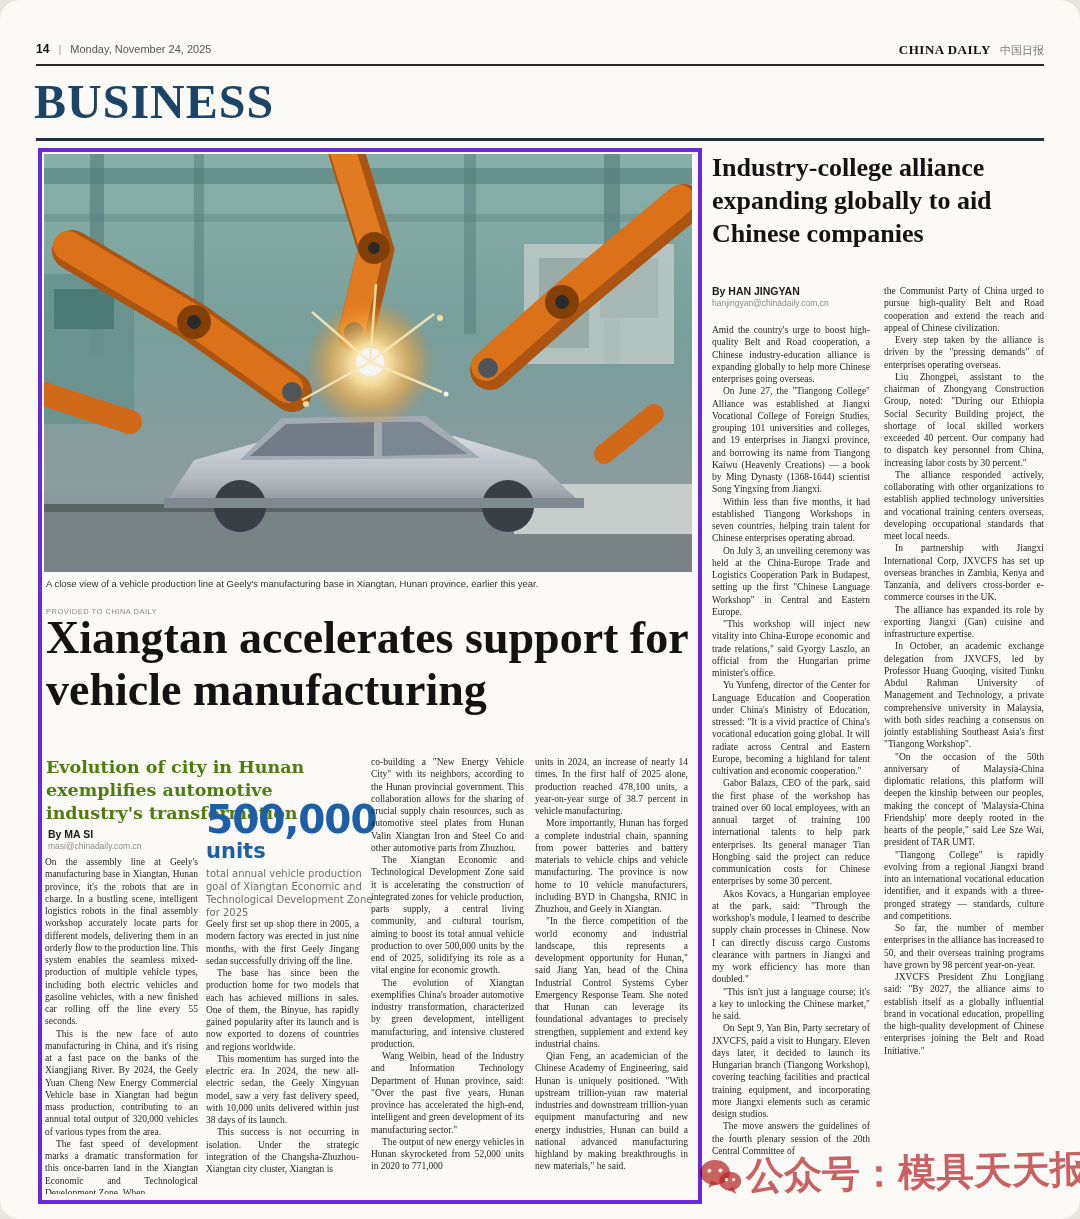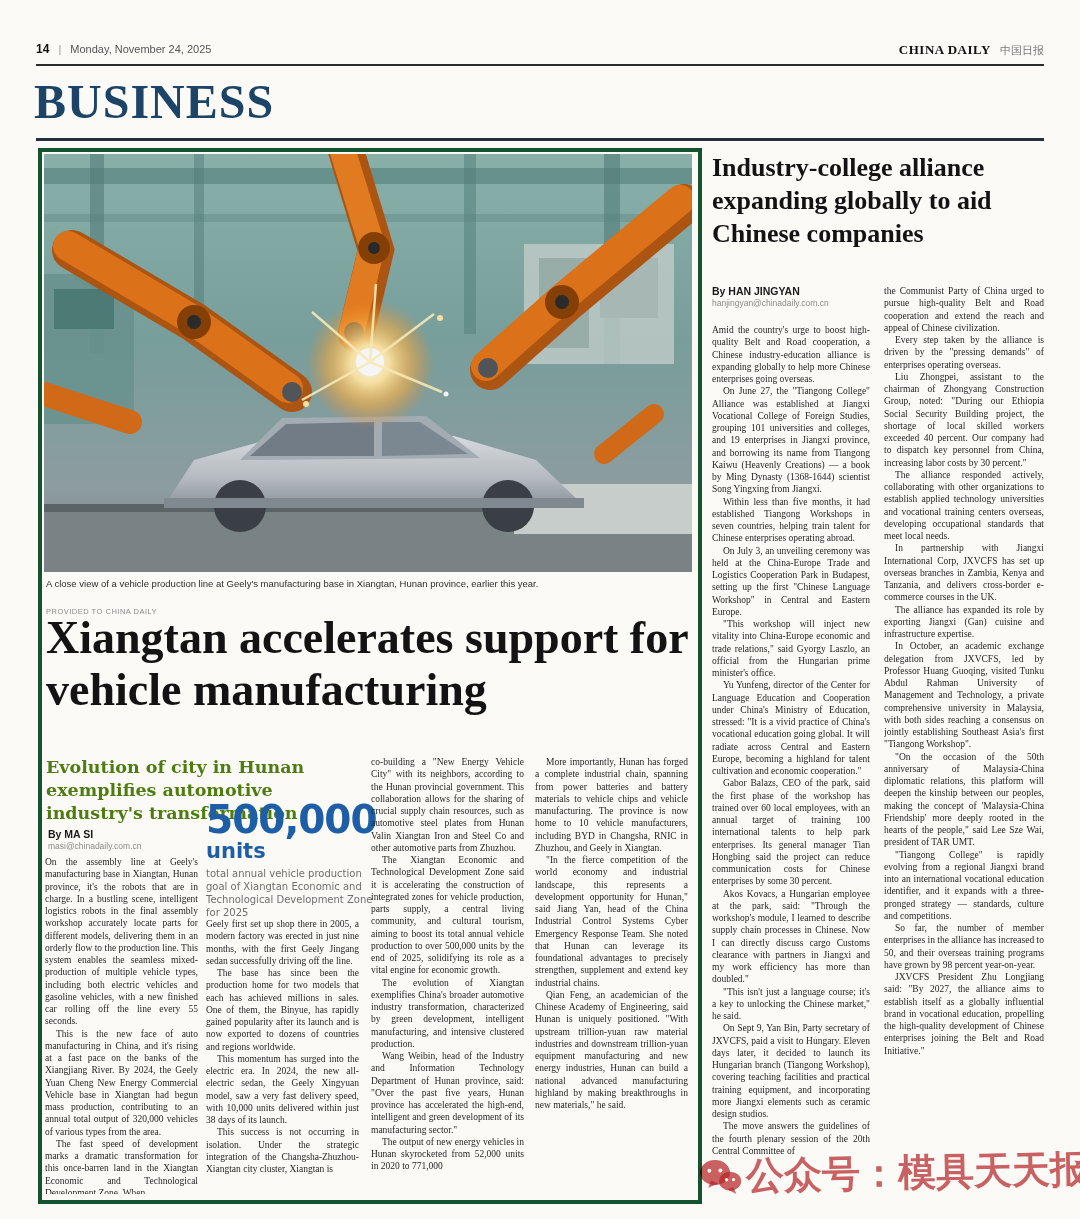--- a/index.html
+++ b/index.html
@@ -1,33 +1,33 @@
 <!DOCTYPE html>
 <html><head>
 <meta charset="utf-8">
 <style>
   html,body{margin:0;padding:0;background:#e9e7e2;}
   .page{position:relative;width:1080px;height:1219px;background:#fbfaf7;margin:0 auto;overflow:hidden;
-        font-family:"Liberation Serif", serif;color:#222;}
+        font-family:"Liberation Serif", serif;color:#222;border-radius:20px;}
   
   .folio-row{position:absolute;left:36px;top:42px;width:1008px;height:18px;
              font-family:"Liberation Sans", sans-serif;font-size:11px;color:#333;}
   .folio-left{position:absolute;left:0;top:0;}
   .folio-num{font-weight:bold;font-size:12px;color:#111;}
   .folio-sep{color:#999;margin:0 6px;}
   .folio-date{color:#555;}
   .folio-right{position:absolute;right:0;top:0;text-align:right;}
   .masthead{font-family:"Liberation Serif", serif;font-weight:bold;font-size:13px;color:#111;letter-spacing:.5px;}
   .masthead-cn{font-size:11px;color:#777;margin-left:6px;}
   .rule-top{position:absolute;left:36px;top:64px;width:1008px;height:2px;background:#2a2a2a;}
   .section-title{position:absolute;left:34px;top:74px;font-family:"Liberation Serif", serif;
                  font-weight:bold;font-size:48px;letter-spacing:1px;color:#1c4466;}
   .rule-section{position:absolute;left:36px;top:138px;width:1008px;height:3px;background:#23313d;}
   
-  .main-box{position:absolute;left:38px;top:148px;width:656px;height:1048px;border:4px solid #14532d;}
+  .main-box{position:absolute;left:38px;top:148px;width:656px;height:1048px;border:4px solid #6d28d9;}
   .photo{position:absolute;left:2px;top:2px;width:648px;height:418px;overflow:hidden;background:#7fa6a3;}
   .photo svg{display:block;width:100%;height:100%;}
   .caption{position:absolute;left:4px;top:426px;width:644px;
            font-family:"Liberation Sans", sans-serif;font-size:9.5px;color:#2e2e2e;line-height:1.3;}
   .credit{display:block;font-size:7.5px;color:#8a8a8a;letter-spacing:.5px;text-transform:uppercase;margin-top:17px;}
   .headline{position:absolute;left:4px;top:460px;width:650px;margin:0;
             font-family:"Liberation Serif", serif;font-weight:bold;font-size:46px;line-height:1.12;color:#131313;}
   .deck{position:absolute;left:4px;top:604px;width:328px;margin:0;
         font-family:"DejaVu Serif", serif;font-weight:bold;font-size:17.5px;line-height:1.3;color:#4d7c0f;}
   .byline{position:absolute;left:6px;top:676px;width:150px;font-family:"Liberation Sans", sans-serif;}
@@ -207,20 +207,21 @@
       <p>This success is not occurring in isolation. Under the strategic integration of the Changsha-Zhuzhou-Xiangtan city cluster, Xiangtan is</p>
     </div>
     <div class="col col3">
       <p class="noindent">co-building a "New Energy Vehicle City" with its neighbors, according to the Hunan provincial government. This collaboration allows for the sharing of crucial supply chain resources, such as automotive steel plates from Hunan Valin Xiangtan Iron and Steel Co and other automotive parts from Zhuzhou.</p>
       <p>The Xiangtan Economic and Technological Development Zone said it is accelerating the construction of integrated zones for vehicle production, parts supply, a central living community, and cultural tourism, aiming to boost its total annual vehicle production to over 500,000 units by the end of 2025, solidifying its role as a vital engine for economic growth.</p>
       <p>The evolution of Xiangtan exemplifies China's broader automotive industry transformation, characterized by green development, intelligent manufacturing, and intensive clustered production.</p>
       <p>Wang Weibin, head of the Industry and Information Technology Department of Hunan province, said: "Over the past five years, Hunan province has accelerated the high-end, intelligent and green development of its manufacturing sector."</p>
       <p>The output of new energy vehicles in Hunan skyrocketed from 52,000 units in 2020 to 771,000</p>
     </div>
     <div class="col col4">
+      <p class="noindent">units in 2024, an increase of nearly 14 times. In the first half of 2025 alone, production reached 478,100 units, a year-on-year surge of 38.7 percent in vehicle manufacturing.</p>
       <p>More importantly, Hunan has forged a complete industrial chain, spanning from power batteries and battery materials to vehicle chips and vehicle manufacturing. The province is now home to 10 vehicle manufacturers, including BYD in Changsha, RNIC in Zhuzhou, and Geely in Xiangtan.</p>
       <p>"In the fierce competition of the world economy and industrial landscape, this represents a development opportunity for Hunan," said Jiang Yan, head of the China Industrial Control Systems Cyber Emergency Response Team. She noted that Hunan can leverage its foundational advantages to precisely strengthen, supplement and extend key industrial chains.</p>
       <p>Qian Feng, an academician of the Chinese Academy of Engineering, said Hunan is uniquely positioned. "With upstream trillion-yuan raw material industries and downstream trillion-yuan equipment manufacturing and new energy industries, Hunan can build a national advanced manufacturing highland by making breakthroughs in new materials," he said.</p>
     </div>
   </section>
 
   <h1 class="side-headline">Industry-college alliance expanding globally to aid Chinese companies</h1>
 
   <div class="side-byline">
     <div class="by">By HAN JINGYAN</div>

